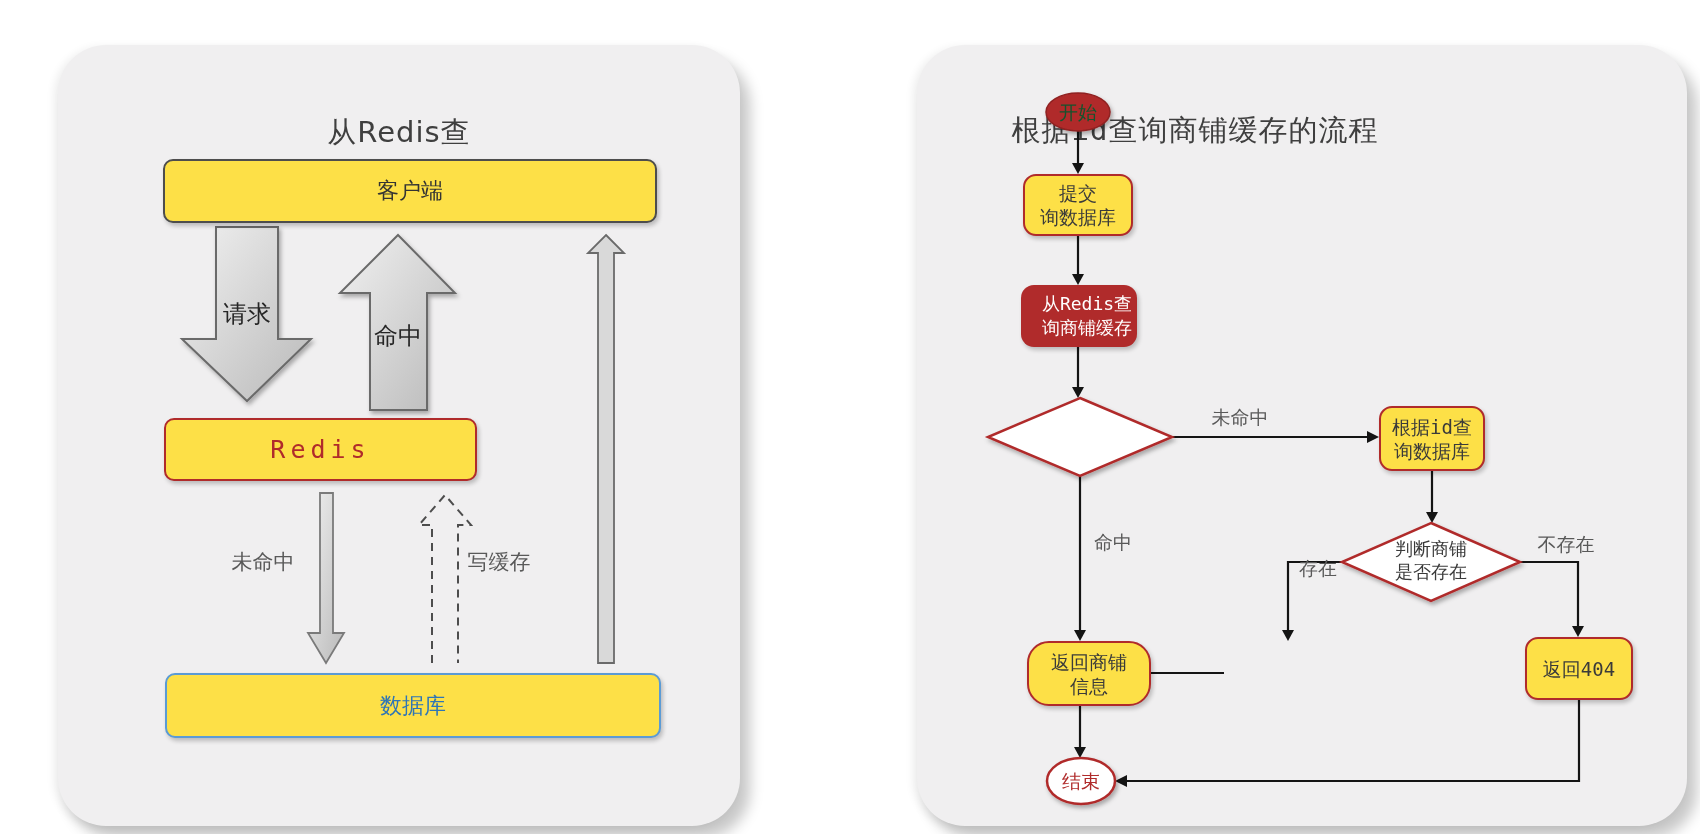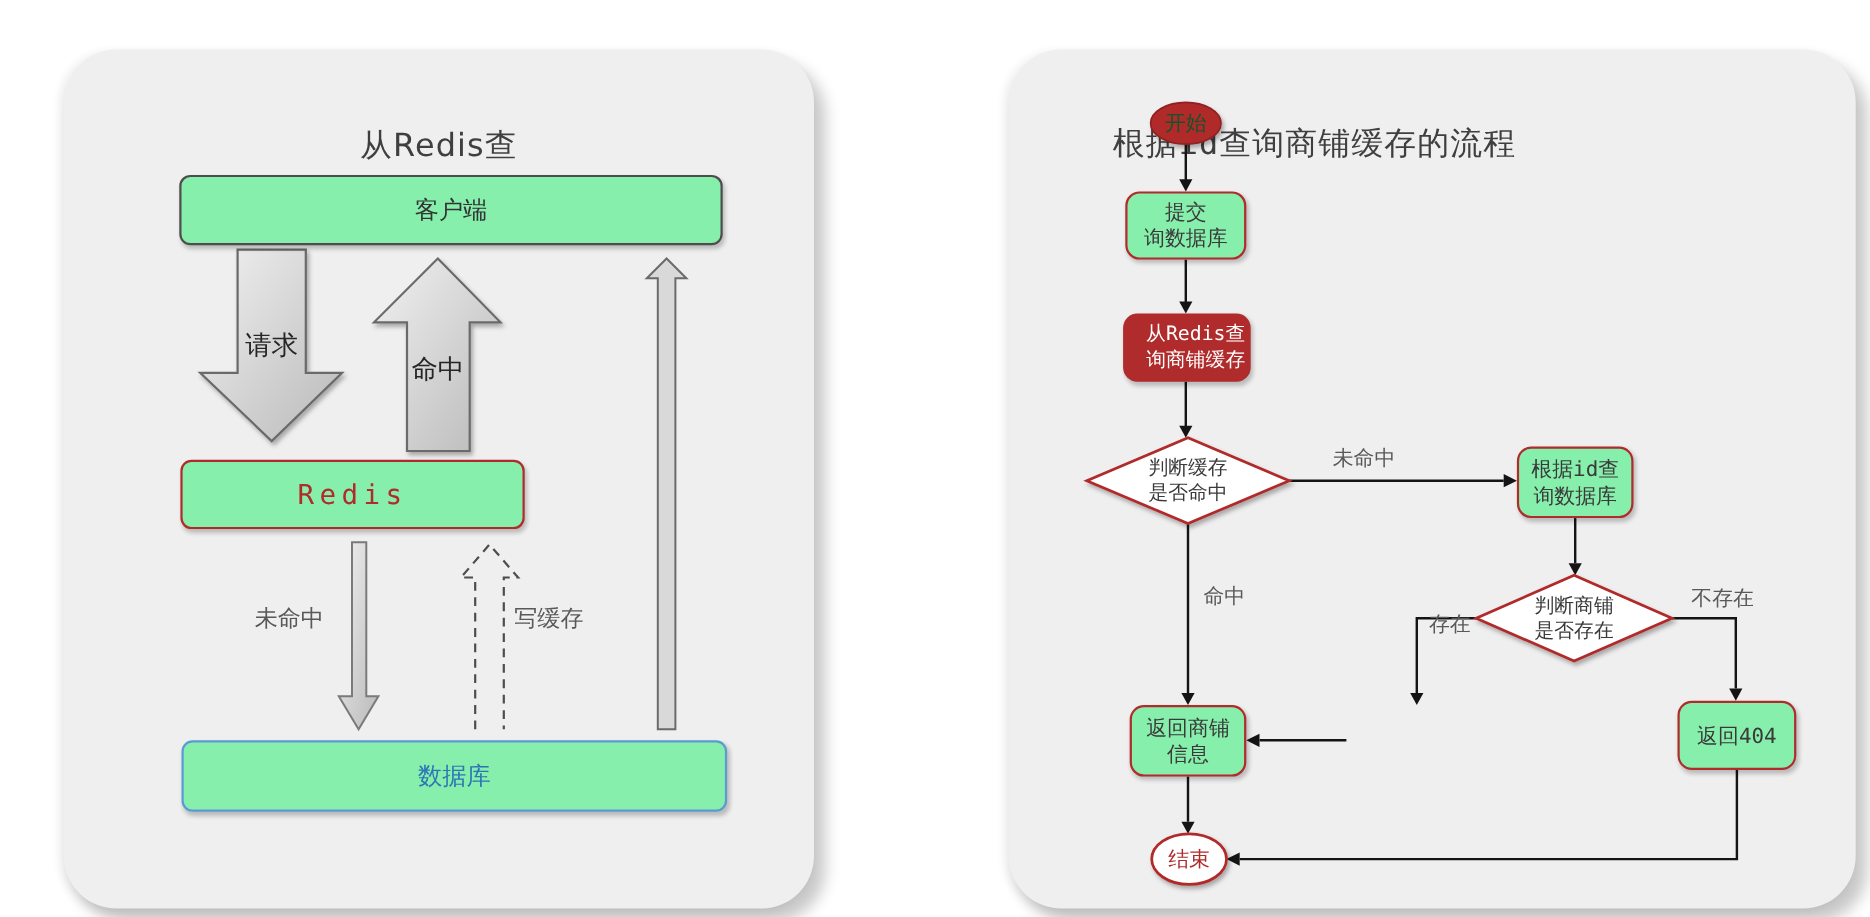--- a/index.html
+++ b/index.html
@@ -14,21 +14,21 @@
     box-shadow:10px 12px 14px rgba(0,0,0,0.22), -4px 2px 8px rgba(0,0,0,0.07);
   }
   .panel-title{
     position:absolute;text-align:center;font-size:29px;color:#3f3f3f;
     letter-spacing:1px;white-space:nowrap;
   }
   .mono{font-family:"DejaVu Sans Mono","Liberation Mono",monospace;}
   .layer{position:absolute;left:0;top:0;}
   .node{
     position:absolute;display:flex;align-items:center;justify-content:center;
-    text-align:center;box-sizing:border-box;background:#86efac;
+    text-align:center;box-sizing:border-box;background:#fde047;
     border-radius:10px;white-space:pre-line;
     box-shadow:2px 3px 4px rgba(0,0,0,0.22);
   }
   .node.red-outline{border:2.5px solid #b02b2b;color:#3a3a3a;border-radius:13px;}
   .node.red-fill{background:#b02b2b;color:#ffffff;border:none;border-radius:13px;}
   .lbl{position:absolute;text-align:center;white-space:pre-line;line-height:1.25;}
   .edge-label{color:#595959;font-size:19px;}
   .flow-text{font-size:19px;line-height:24px;color:#3a3a3a;}
 </style>
 </head>
@@ -125,32 +125,30 @@
 询数据库</span>
   </div>
   <div class="node red-fill mono" style="left:104px;top:240px;width:116px;height:62px;font-size:18px;line-height:24px;padding-left:16px;">
     <span>从Redis查
 询商铺缓存</span>
   </div>
   <div class="node red-outline mono flow-text" style="left:462px;top:361px;width:106px;height:65px;">
     <span>根据id查
 询数据库</span>
   </div>
-  <div class="node red-outline mono flow-text" style="left:110px;top:596px;width:106px;height:65px;">
+  <div class="node red-outline mono flow-text" style="left:110px;top:596px;width:124px;height:65px;border-radius:22px;">
     <span>返回商铺
 信息</span>
   </div>
   <div class="node red-outline mono flow-text" style="left:608px;top:592px;width:108px;height:63px;">
     <span>返回404</span>
   </div>
 
   <div class="lbl mono" style="left:121px;top:56px;width:80px;font-size:19px;color:#14532d;font-family:Liberation Serif, serif;">开始</div>
   <div class="lbl mono" style="left:134px;top:725px;width:60px;font-size:19px;color:#b02b2b;">结束</div>
-  <div class="lbl mono" style="left:88px;top:369px;width:150px;font-size:18px;line-height:23px;color:#3a3a3a;">判断缓存
-是否命中</div>
-  <div class="lbl mono" style="left:439px;top:494px;width:150px;font-size:18px;line-height:23px;color:#3a3a3a;">判断商铺
+  <div class="lbl mono" style="left:439px;top:494px;width:150px;font-size:18px;line-height:23px;color:#3a3a3a;font-family:Liberation Mono, monospace;">判断商铺
 是否存在</div>
 
   <div class="lbl edge-label mono" style="left:263px;top:361px;width:120px;">未命中</div>
   <div class="lbl edge-label mono" style="left:166px;top:486px;width:60px;">命中</div>
   <div class="lbl edge-label mono" style="left:369px;top:512px;width:64px;">存在</div>
   <div class="lbl edge-label mono" style="left:596px;top:488px;width:106px;">不存在</div>
 </div>
 
 </body></html>

